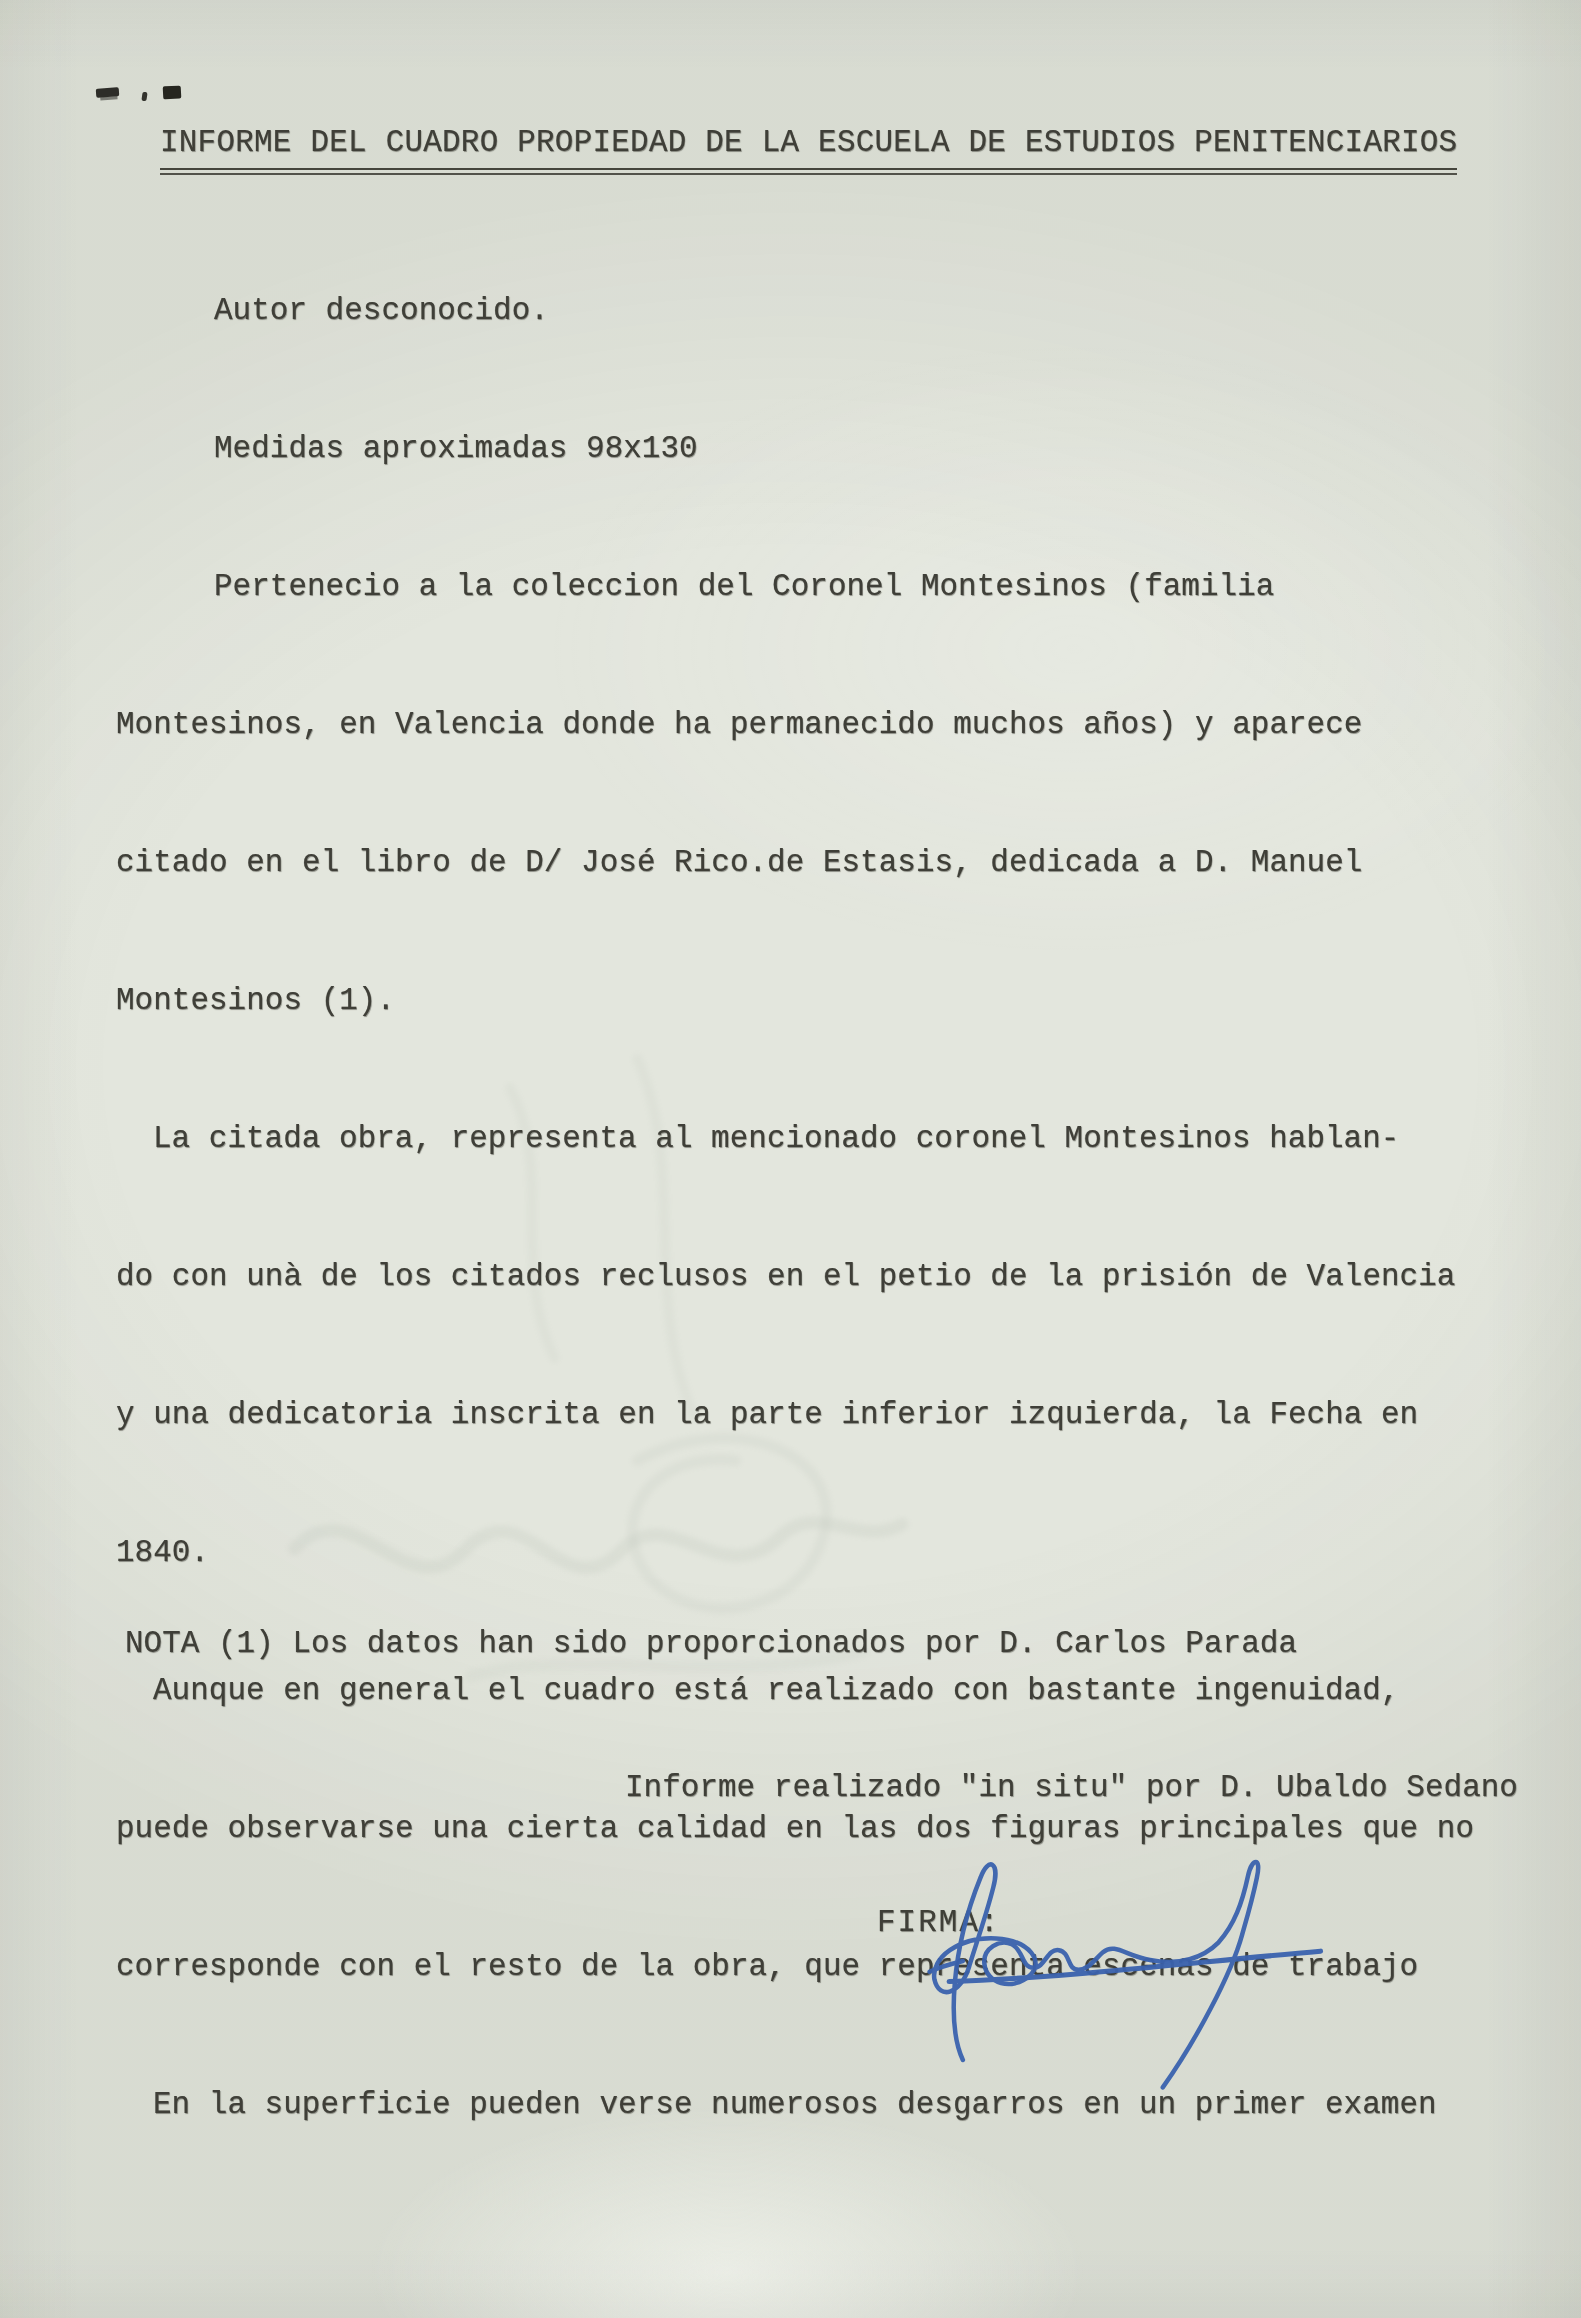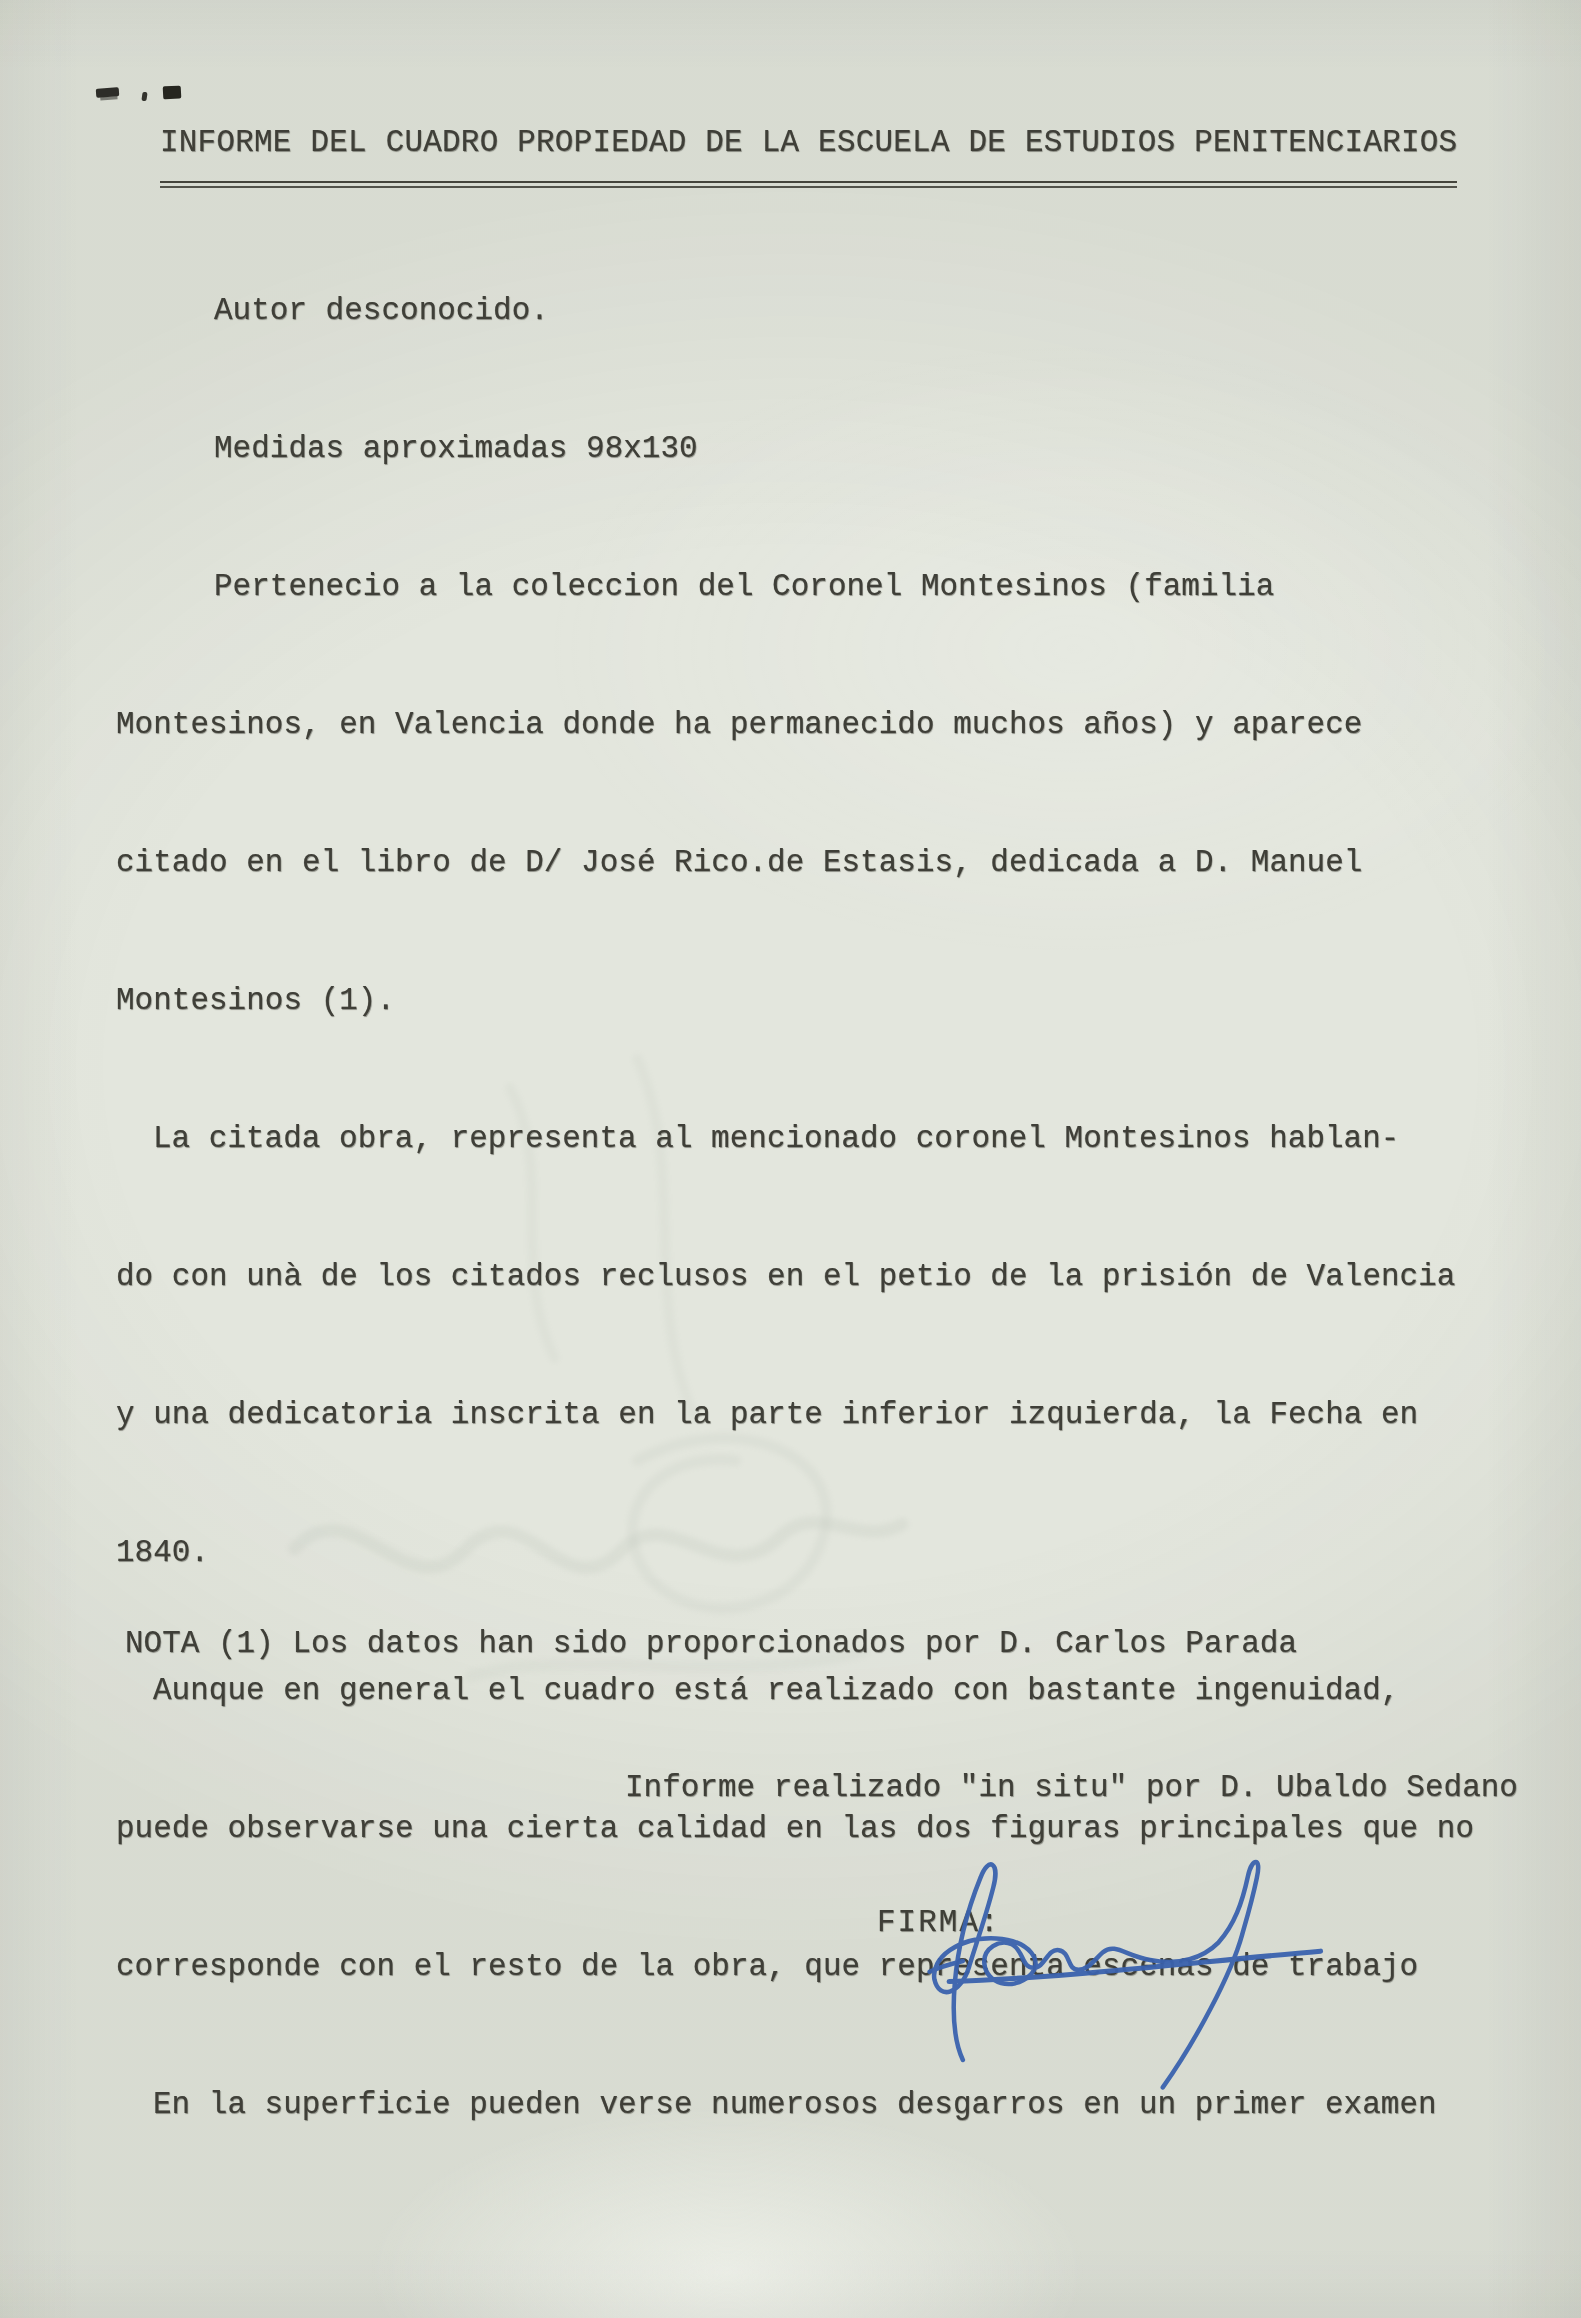--- a/index.html
+++ b/index.html
@@ -18,21 +18,21 @@
   .ink{ text-shadow:0.6px 0.6px 0.8px rgba(58,58,50,0.5), -0.3px -0.3px 0.6px rgba(58,58,50,0.3); }
 
   
   .marks{position:absolute;left:96px;top:84px;width:98px;height:25.5px;}
   .marks .m1{position:absolute;left:0;top:3.9px;width:22.5px;height:8.8px;background:#2d2d28;border-radius:2px;transform:rotate(-4deg);box-shadow:1px 5.9px 0 -2.9px rgba(45,45,40,0.55);}
   .marks .m2{position:absolute;left:46px;top:7.8px;width:4.9px;height:8.8px;background:#34342e;border-radius:2px;transform:rotate(8deg);}
   .marks .m3{position:absolute;left:67px;top:2px;width:17.6px;height:12.7px;background:#26261f;border-radius:2px;transform:rotate(-3deg);}
 
   
   .title-wrap{position:absolute;left:160px;top:125px;display:inline-block;}
-  .title-text{display:block;font-size:31px;letter-spacing:0.2px;padding-bottom:21px;border-bottom:2.9px solid #45453c;white-space:pre;}
+  .title-text{display:block;font-size:31px;letter-spacing:0.2px;padding-bottom:8px;border-bottom:2.9px solid #45453c;white-space:pre;}
   .title-wrap::after{content:"";display:block;border-top:2px solid #52524a;margin-top:2.9px;}
 
   
   .body-block{position:absolute;left:116px;top:196px;font-size:31px;line-height:46px;white-space:pre;}
   .ln{height:46px;}
   .ind-h{padding-left:98px;}   
   .ind-p{padding-left:37px;font-family:Liberation Mono, monospace;}    
 
   .footnote{position:absolute;left:125px;top:1626px;font-size:31px;white-space:pre;text-align:center;}
   .credit{position:absolute;left:625px;top:1770px;font-size:31px;white-space:pre;}

